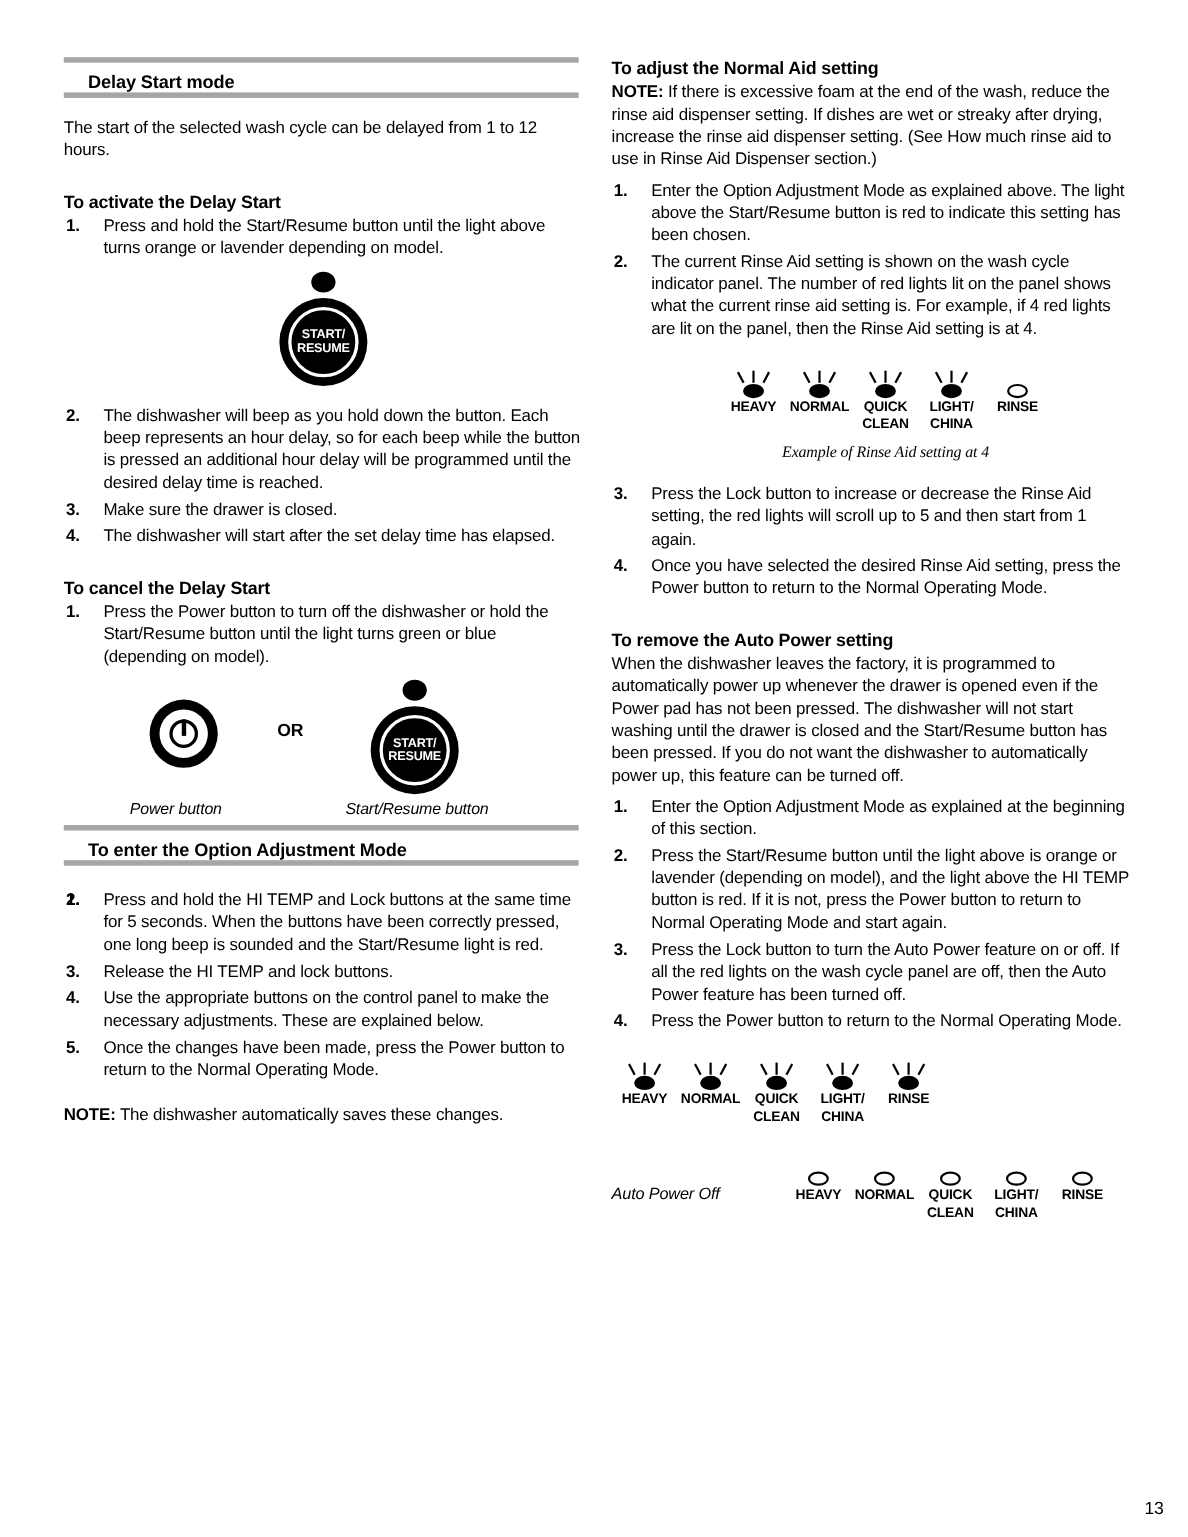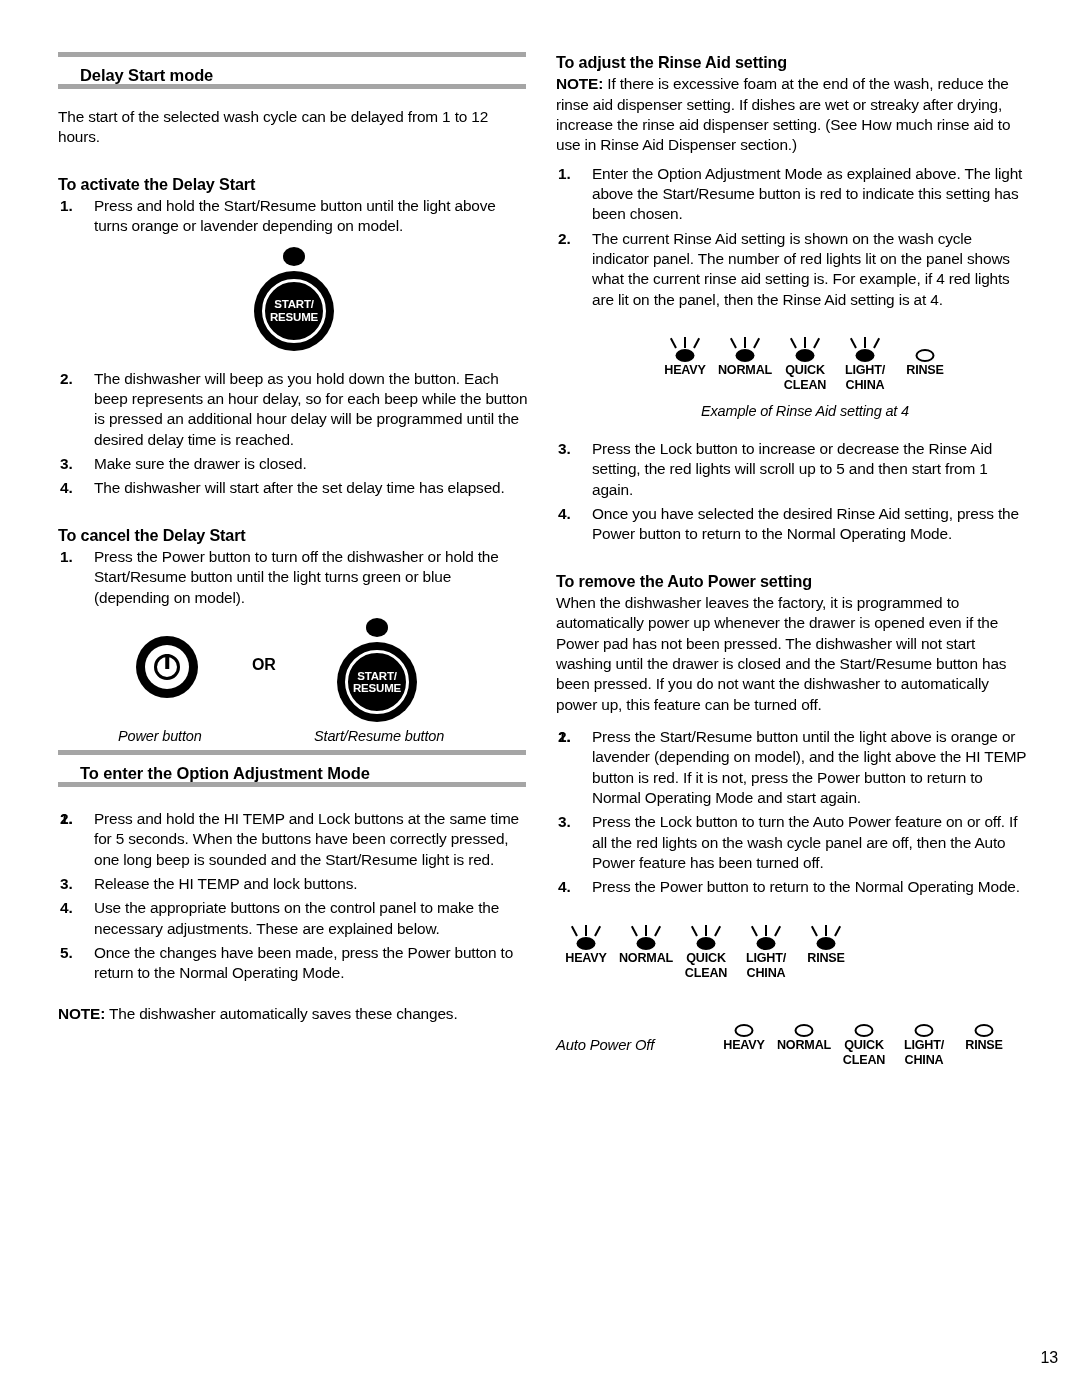--- a/index.html
+++ b/index.html
@@ -254,34 +254,35 @@
     line-height: 1.08;
     letter-spacing: -0.2px;
     margin-top: 2px;
   }
 
   .panel-cap {
     font-size: 14.5px;
     font-style: italic;
     letter-spacing: -0.15px;
     text-align: center;
+    font-family: Liberation Serif, serif;
   }
 
   .ap-label {
     font-size: 14.8px;
     font-style: italic;
     letter-spacing: -0.15px;
     white-space: nowrap;
   }
 
   
   .pageno {
     position: absolute;
     right: 22px;
-    bottom: 30px;
+    bottom: 16px;
     font-size: 16px;
     letter-spacing: -0.1px;
   }
 </style>
 </head>
 <body>
 
 <div class="page">
 
   <div class="col col-left">
@@ -407,21 +408,21 @@
         <span>Once the changes have been made, press the Power button to return to the Normal Operating Mode.</span>
       </li>
     </ol>
 
     <p class="body" style="margin-top:20px"><b class="inl">NOTE:</b><span> The dishwasher automatically saves these changes.</span></p>
 
   </div>
 
   <div class="col col-right">
 
-    <div class="sub-head">To adjust the Rinse Aid setting</div>
+    <div class="sub-head">To adjust the Normal Aid setting</div>
 
     <p class="body"><b class="inl">NOTE:</b><span> If there is excessive foam at the end of the wash, reduce the rinse aid dispenser setting. If dishes are wet or streaky after drying, increase the rinse aid dispenser setting. (See  How much rinse aid to use  in  Rinse Aid Dispenser  section.)</span></p>
 
     <div style="height:8px"></div>
 
     <ol class="num">
       <li>
         <span class="n">1.</span>
         <span>Enter the Option Adjustment Mode as explained above. The light above the Start/Resume button is red to indicate this setting has been chosen.</span>
       </li>
@@ -516,20 +517,21 @@
 
     <div class="sub-head">To remove the Auto Power setting</div>
 
     <p class="body">When the dishwasher leaves the factory, it is programmed to automatically power up whenever the drawer is opened even if the Power pad has not been pressed. The dishwasher will not start washing until the drawer is closed and the Start/Resume button has been pressed. If you do not want the dishwasher to automatically power up, this feature can be turned off.</p>
 
     <div style="height:8px"></div>
 
     <ol class="num">
       <li>
         <span class="n">1.</span>
+        <span>Enter the Option Adjustment Mode as explained at the beginning of this section.</span>
       </li>
       <li>
         <span class="n">2.</span>
         <span>Press the Start/Resume button until the light above is orange or lavender (depending on model), and the light above the HI TEMP button is red. If it is not, press the Power button to return to Normal Operating Mode and start again.</span>
       </li>
       <li>
         <span class="n">3.</span>
         <span>Press the Lock button to turn the Auto Power feature on or off. If all the red lights on the wash cycle panel are off, then the Auto Power feature has been turned off.</span>
       </li>
       <li>

